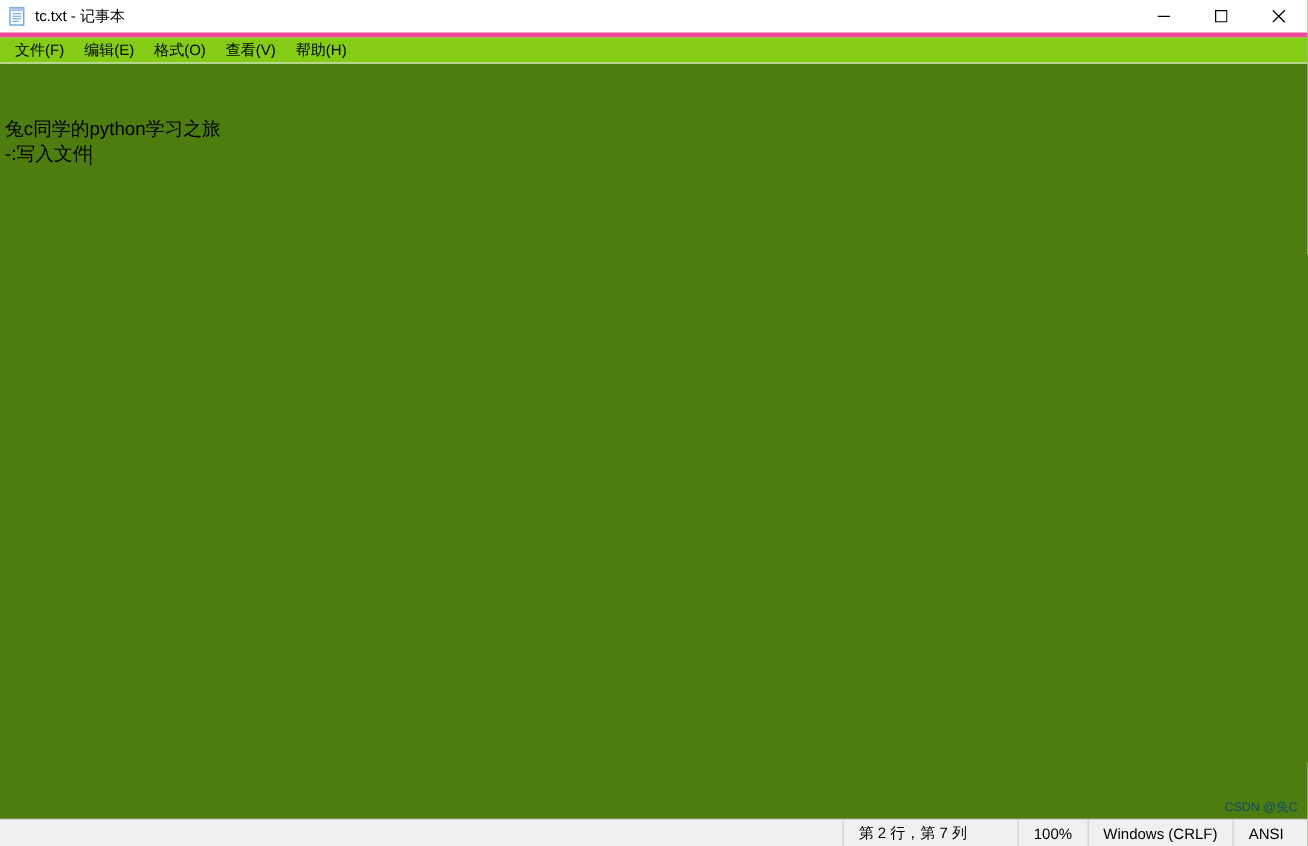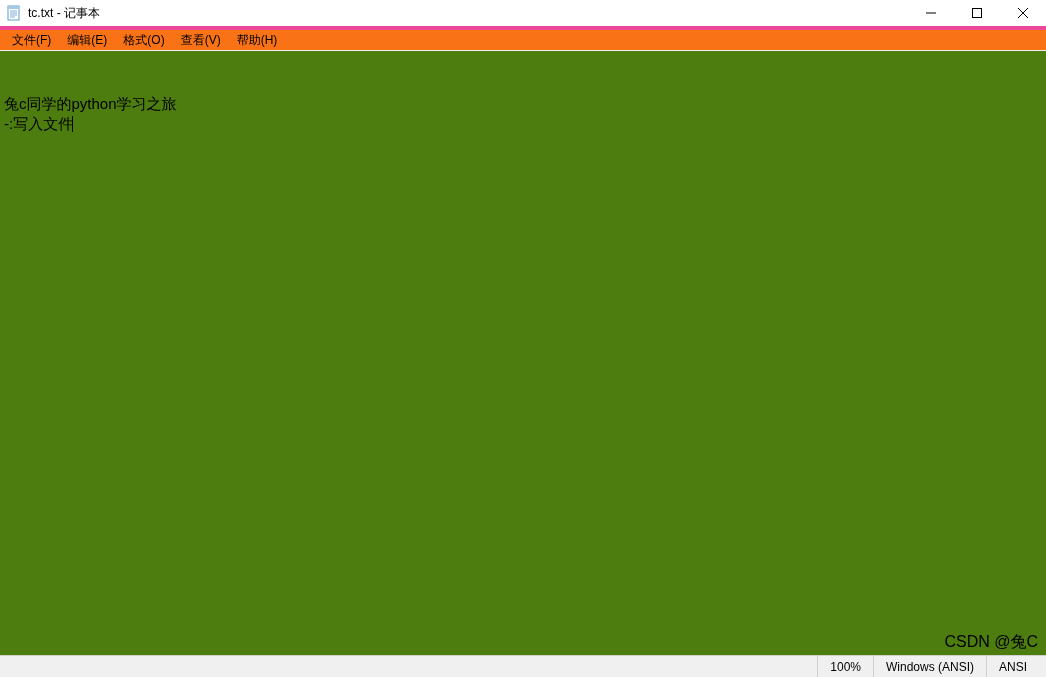--- a/index.html
+++ b/index.html
@@ -51,21 +51,21 @@
       width: 46px;
       height: 100%;
       display: flex;
       align-items: center;
       justify-content: center;
       cursor: pointer;
       color: #000;
     }
     .menubar {
       height: 21px;
-      background: #f97316;
+      background: #84cc16;
       display: flex;
       align-items: center;
       padding-left: 4px;
       border-bottom: 1px solid #f0f0f0;
     }
     .menu-item {
       padding: 2px 8px;
       font-size: 12px;
       cursor: pointer;
     }
@@ -119,22 +119,22 @@
     .status-section.eol {
       min-width: 110px;
     }
     .status-section.enc {
       min-width: 60px;
     }
     .watermark {
       position: absolute;
       bottom: 24px;
       right: 8px;
-      color: #000000;
-      font-size: 16px;
+      color: #0c4a6e;
+      font-size: 10px;
       pointer-events: none;
     }
   </style>
 </head>
 <body>
 
 <div class="titlebar">
   <div class="titlebar-left">
     <span class="notepad-icon">
       <svg width="16" height="16" viewBox="0 0 16 16">
@@ -178,16 +178,17 @@
 
 <div class="text-area">
   <div class="text-content"><span>兔c同学的python学习之旅</span>
 <span>-:写入文件</span><span class="cursor-line"></span></div>
 </div>
 
 <div class="watermark">CSDN @兔C</div>
 
 <div class="statusbar">
   <div class="status-left"></div>
+  <div class="status-section pos">第 2 行，第 7 列</div>
   <div class="status-section zoom">100%</div>
-  <div class="status-section eol">Windows (ANSI)</div>
+  <div class="status-section eol">Windows (CRLF)</div>
   <div class="status-section enc">ANSI</div>
 </div>
 
 </body></html>

